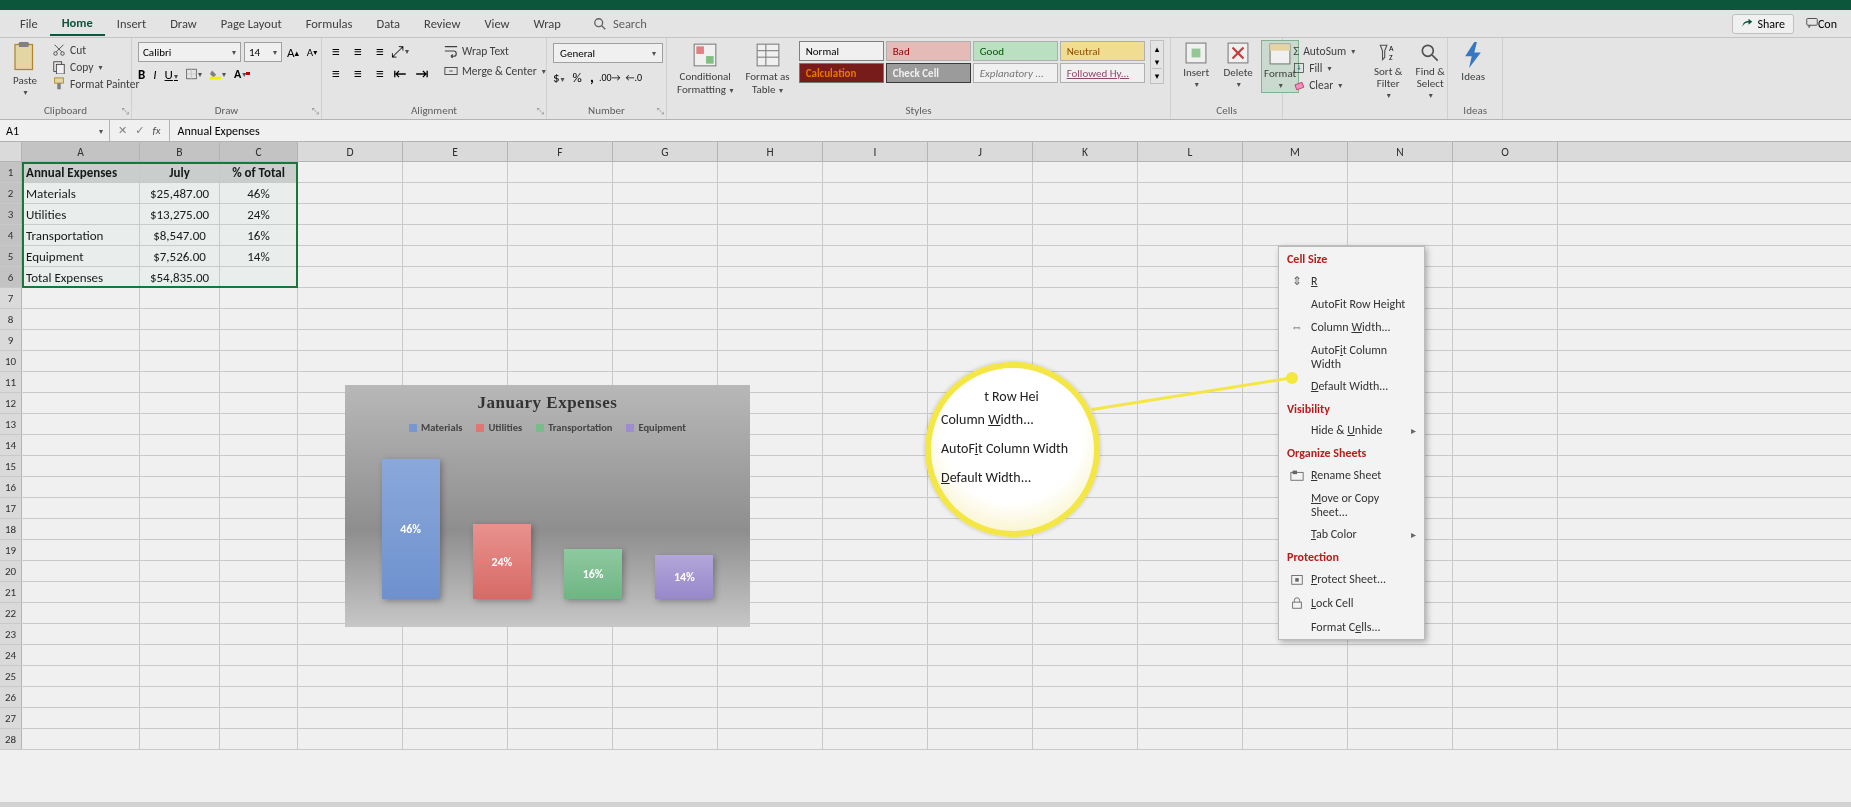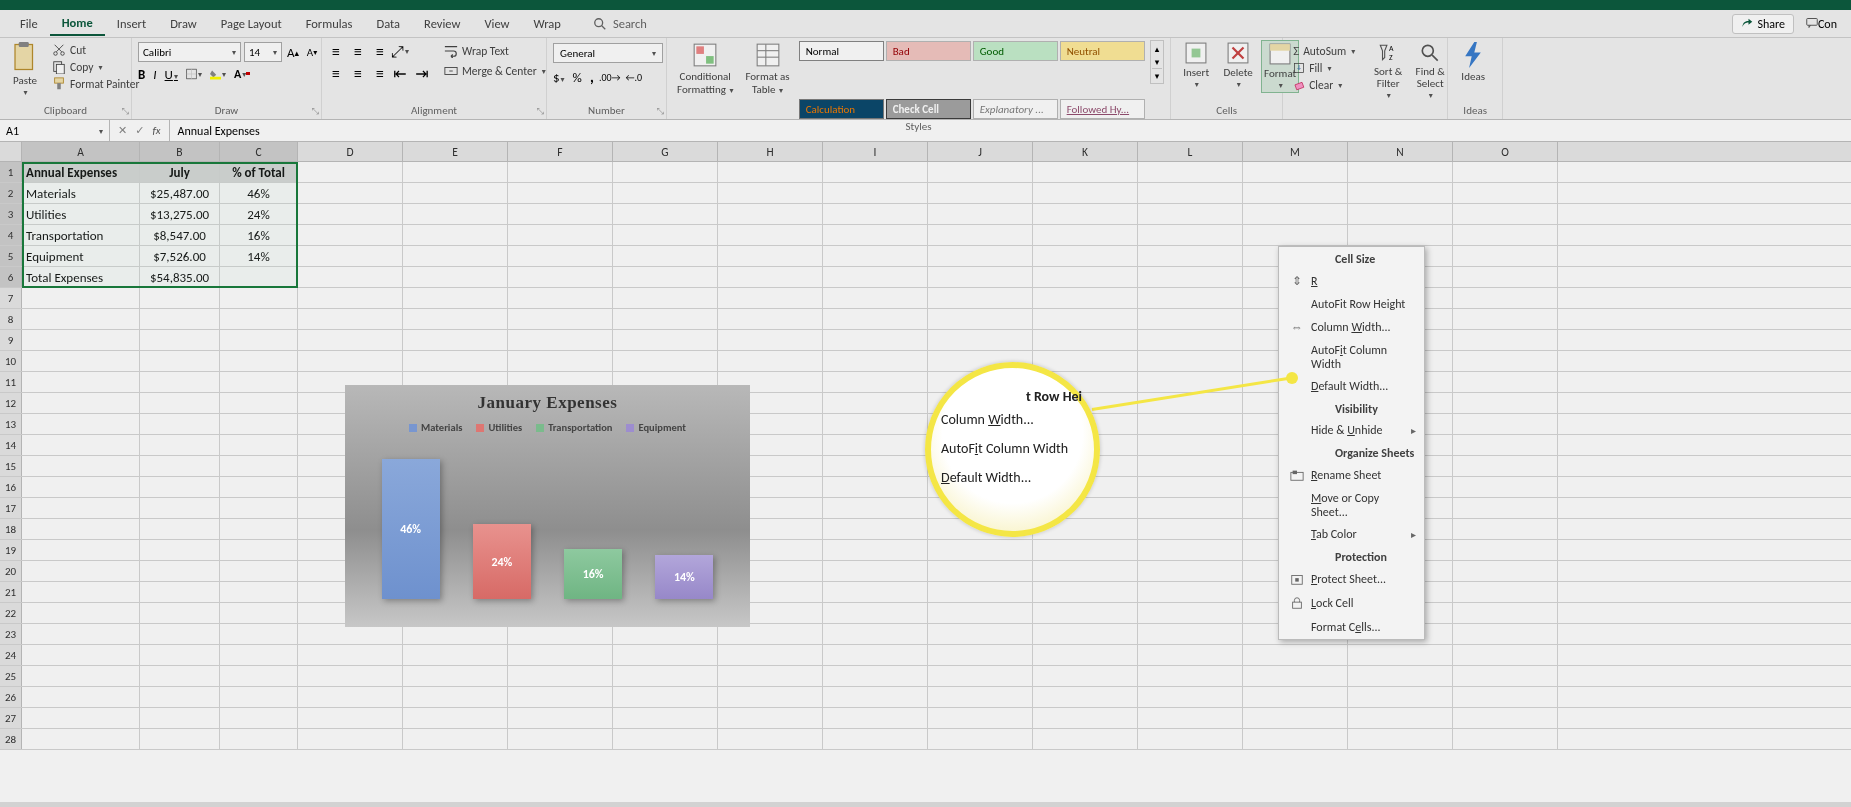--- a/index.html
+++ b/index.html
@@ -34,21 +34,21 @@
 .font-name { width: 103px; height: 20px; border: 1px solid #aaa; background: #fff; font-size: 11px; padding: 0 4px; display: flex; align-items: center; justify-content: space-between; }
 .font-size { width: 38px; height: 20px; border: 1px solid #aaa; background: #fff; font-size: 11px; padding: 0 4px; display: flex; align-items: center; justify-content: space-between; }
 .num-fmt { width: 110px; height: 20px; border: 1px solid #aaa; background: #fff; font-size: 11px; padding: 0 6px; display: flex; align-items: center; justify-content: space-between; }
 
 
 .style-cell { width: 85px; height: 20px; border: 1px solid #bbb; font-size: 11px; display: flex; align-items: center; padding: 0 6px; margin: 1px; }
 .style-normal { background: #fff; color: #000; border: 1px solid #888; }
 .style-bad { background: #f4c7c3; color: #9c0006; }
 .style-good { background: #c6efce; color: #006100; }
 .style-neutral { background: #ffeb9c; color: #9c5700; }
-.style-calc { background: #0c4a6e; color: #fa7d00; font-weight: 400; border: 1px solid #7f7f7f; }
+.style-calc { background: #7f1d1d; color: #fa7d00; font-weight: 700; border: 1px solid #7f7f7f; }
 .style-check { background: #a5a5a5; color: #fff; font-weight: 700; border: 1px solid #3f3f3f; }
 .style-exp { background: #fff; color: #7f7f7f; font-style: italic; }
 .style-follow { background: #fff; color: #954f72; text-decoration: underline; }
 
 
 .formula-bar { display: flex; align-items: center; height: 22px; background: #fff; border-bottom: 1px solid #c0c0c0; }
 .name-box { width: 110px; border-right: 1px solid #c0c0c0; padding: 0 6px; font-size: 12px; display: flex; align-items: center; justify-content: space-between; height: 100%; }
 .fb-btns { display: flex; align-items: center; gap: 8px; padding: 0 8px; border-right: 1px solid #c0c0c0; height: 100%; color: #888; font-size: 11px; }
 .fx { font-style: italic; color: #555; }
 .formula-input { flex: 1; padding: 0 8px; font-size: 12px; }
@@ -85,21 +85,21 @@
 .bar-purple { background: linear-gradient(180deg,#b2a6da,#9788c9); height: 44px; }
 
 
 .zoom-circle { position: absolute; left: 925px; top: 220px; width: 175px; height: 175px; border-radius: 50%; background: radial-gradient(circle at 50% 40%, #fff 55%, #f9f4cc 80%); border: 6px solid #f4e645; box-shadow: 0 0 4px rgba(0,0,0,0.2); padding: 16px 6px 6px 10px; font-size: 14px; color: #222; }
 .zoom-circle div { margin: 4px 0; white-space: nowrap; }
 .zoom-line { position: absolute; height: 3px; background: #f4e645; transform-origin: left center; }
 .zoom-dot { position: absolute; width: 12px; height: 12px; border-radius: 50%; background: #f4e645; }
 
 
 .format-menu { position: absolute; left: 1278px; top: 104px; width: 147px; background: #f3f3f3; border: 1px solid #bbb; box-shadow: 2px 2px 6px rgba(0,0,0,0.3); font-size: 12px; color: #333; }
-.format-menu .section-hdr { font-weight: 700; padding: 5px 8px 3px 8px; color: #404040; margin-left: 48px; }
+.format-menu .section-hdr { font-weight: 700; padding: 5px 8px 3px 8px; color: #b91c1c; }
 .format-menu .item { display: flex; align-items: center; gap: 6px; padding: 4px 8px 4px 10px; cursor: pointer; position: relative; }
 .format-menu .item .icon-slot { width: 16px; height: 16px; display: inline-flex; align-items: center; justify-content: center; color: #666; }
 .format-menu .item .chevron { margin-left: auto; font-size: 10px; color: #666; }
 .format-menu .item.noicon { padding-left: 32px; }
 
 
 .dim { position: absolute; inset: 0; background: rgba(0,0,0,0.06); pointer-events: none; z-index: 2; }
 .format-menu, .zoom-circle, .zoom-line, .zoom-dot, .chart-box { z-index: 5; }
 
 .u { text-decoration: underline; }
@@ -307,21 +307,21 @@
       <div class="r-btn-big">
         <svg width="26" height="26" viewBox="0 0 24 24">
             <rect x="2" y="2" width="20" height="20" fill="#fff" stroke="#888"></rect>
             <line x1="2" y1="8" x2="22" y2="8" stroke="#888"></line>
             <line x1="2" y1="14" x2="22" y2="14" stroke="#888"></line>
             <line x1="10" y1="2" x2="10" y2="22" stroke="#888"></line>
           </svg>
         <span>Format as</span>
         <span><span>Table</span> <span class="dd-arrow">▾</span></span>
       </div>
-      <div style="display:flex;flex-direction:column;gap:36px;">
+      <div style="display:flex;flex-direction:column;">
         <div style="display:flex;">
           <div class="style-cell style-normal">Normal</div>
           <div class="style-cell style-bad">Bad</div>
           <div class="style-cell style-good">Good</div>
           <div class="style-cell style-neutral">Neutral</div>
         </div>
         <div style="display:flex;">
           <div class="style-cell style-calc">Calculation</div>
           <div class="style-cell style-check">Check Cell</div>
           <div class="style-cell style-exp">Explanatory ...</div>
@@ -1066,21 +1066,21 @@
       </div>
     <div class="item">
         <span class="icon-slot"></span>
         <span>Format C<span class="u">e</span>lls...</span>
       </div>
   </div>
 
   <div class="zoom-line" style="left:1092px;top:266px;width:200px;transform:rotate(-9deg);"></div>
   <div class="zoom-dot" style="left:1286px;top:230px;"></div>
   <div class="zoom-circle">
-    <div style="text-align:right;padding-right:6px;font-weight:bold;">t Row Hei</div>
+    <div style="text-align:center;padding-right:6px;">t Row Hei</div>
     <div style="margin-top:6px;">Column <span class="u">W</span>idth...</div>
     <div style="margin-top:12px;font-weight:400;">AutoF<span class="u">i</span>t Column Width</div>
     <div style="margin-top:12px;"><span class="u">D</span>efault Width...</div>
   </div>
 
 </div>
 
 <div class="dim"></div>
 
 </body></html>

